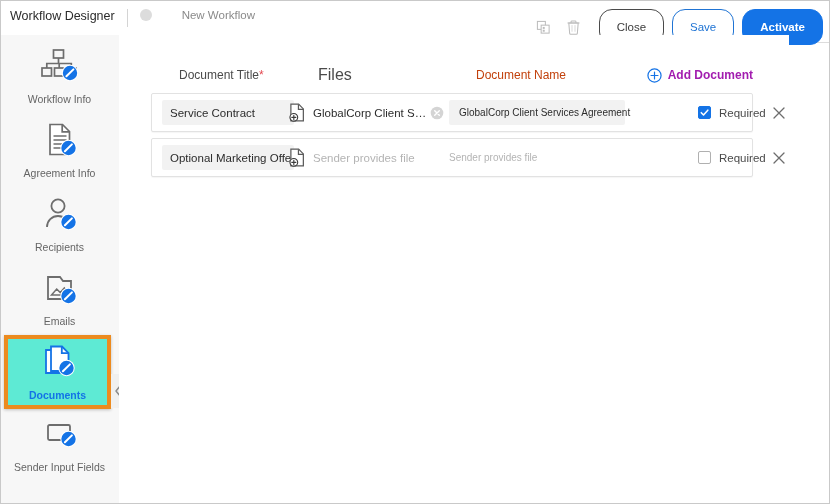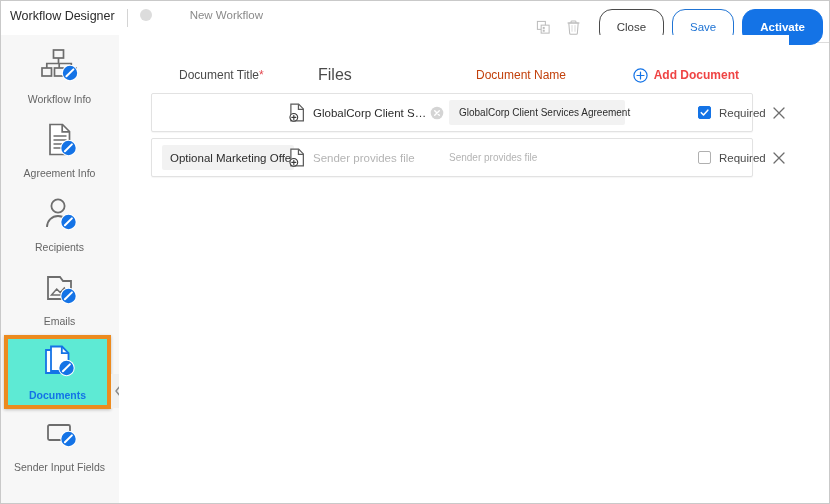--- a/index.html
+++ b/index.html
@@ -49,21 +49,20 @@
     width: 12px;
     height: 12px;
     border-radius: 50%;
     background: #dcdcdc;
     display: inline-block;
     flex: none;
   }
   .wf-name {
     font-size: 11.5px;
     color: #8a8a8a;
-    margin-left: 8px;
     white-space: nowrap;
     padding-left: 30px;
   }
   .topbar-right {
     margin-left: auto;
     display: flex;
     align-items: center;
     padding-right: 8px;
   }
   .icon-btn {
@@ -170,24 +169,24 @@
     margin: 22px 14px 0 32px;
     display: flex;
     align-items: center;
   }
   .col-title  { position:absolute; left: 28px;  font-size: 12px; color: #4a4a4a; }
   .col-files  { position:absolute; left: 167px; font-size: 16px; color: #4a4a4a; }
   .col-docname{ position:absolute; left: 325px; font-size: 12px; color: #c2410c; }
   .req-star { color: #e34850; }
   .add-doc {
     position: absolute;
-    right: 36px;
-    display: flex;
-    align-items: center;
-    color: #ef4444;
+    right: 22px;
+    display: flex;
+    align-items: center;
+    color: #a21caf;
     font-size: 12px;
     font-weight: bold;
     white-space: nowrap;
   }
   .add-doc .plus-circle { margin-right: 6px; display:flex; }
 
   .rows { margin: 0 36px 0 32px; }
   .row {
     height: 39px;
     border: 1px solid #e2e2e2;
@@ -416,20 +415,21 @@
             <path d="M8 4.3v7.4M4.3 8h7.4" stroke="#1473e6" stroke-width="1.3" stroke-linecap="round"></path>
           </svg>
         </span>
         <span>Add Document</span>
       </div>
     </div>
 
     <div class="rows">
 
       <div class="row">
+        <div class="cell-title">Service Contract</div>
 
         <div class="cell-files">
           <svg width="17" height="19" viewBox="0 0 18 20">
             <path d="M2 1.2h8.2l5 5V18.8H2z" fill="#ffffff" stroke="#5a5a5a" stroke-width="1.3"></path>
             <path d="M10 1.4v5.2h5.2" fill="none" stroke="#5a5a5a" stroke-width="1.3"></path>
             <circle cx="5.1" cy="15.1" r="4.1" fill="#ffffff" stroke="#3c3c3c" stroke-width="1.2"></circle>
             <path d="M5.1 12.9v4.4M2.9 15.1h4.4" stroke="#3c3c3c" stroke-width="1.2" stroke-linecap="round"></path>
           </svg>
           <span class="file-name">GlobalCorp Client Servic...</span>
         </div>

